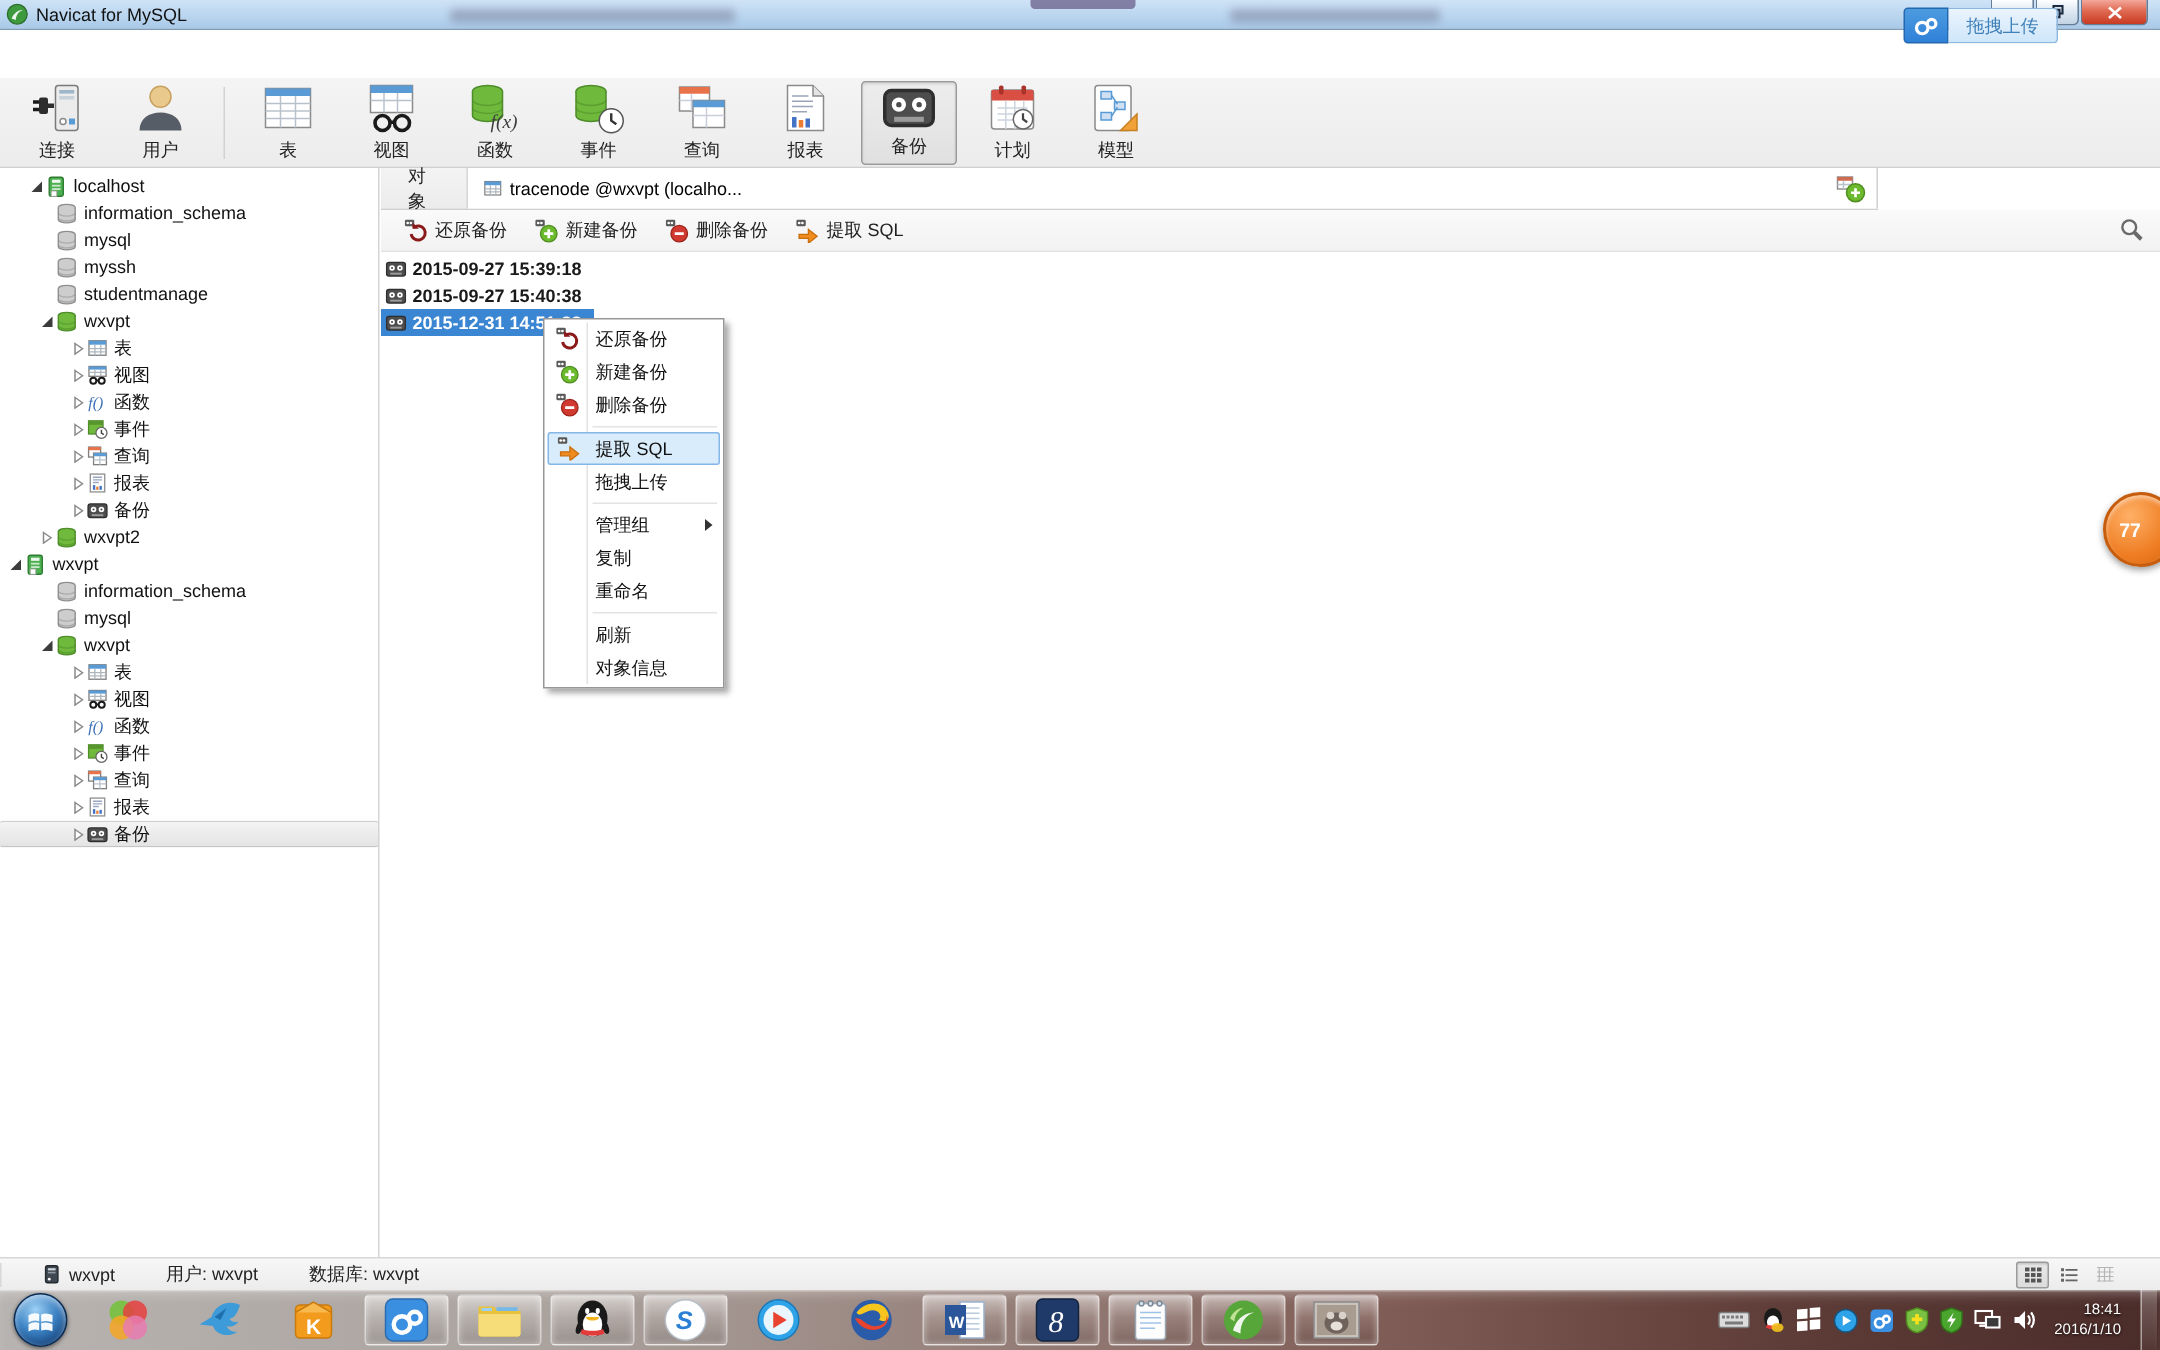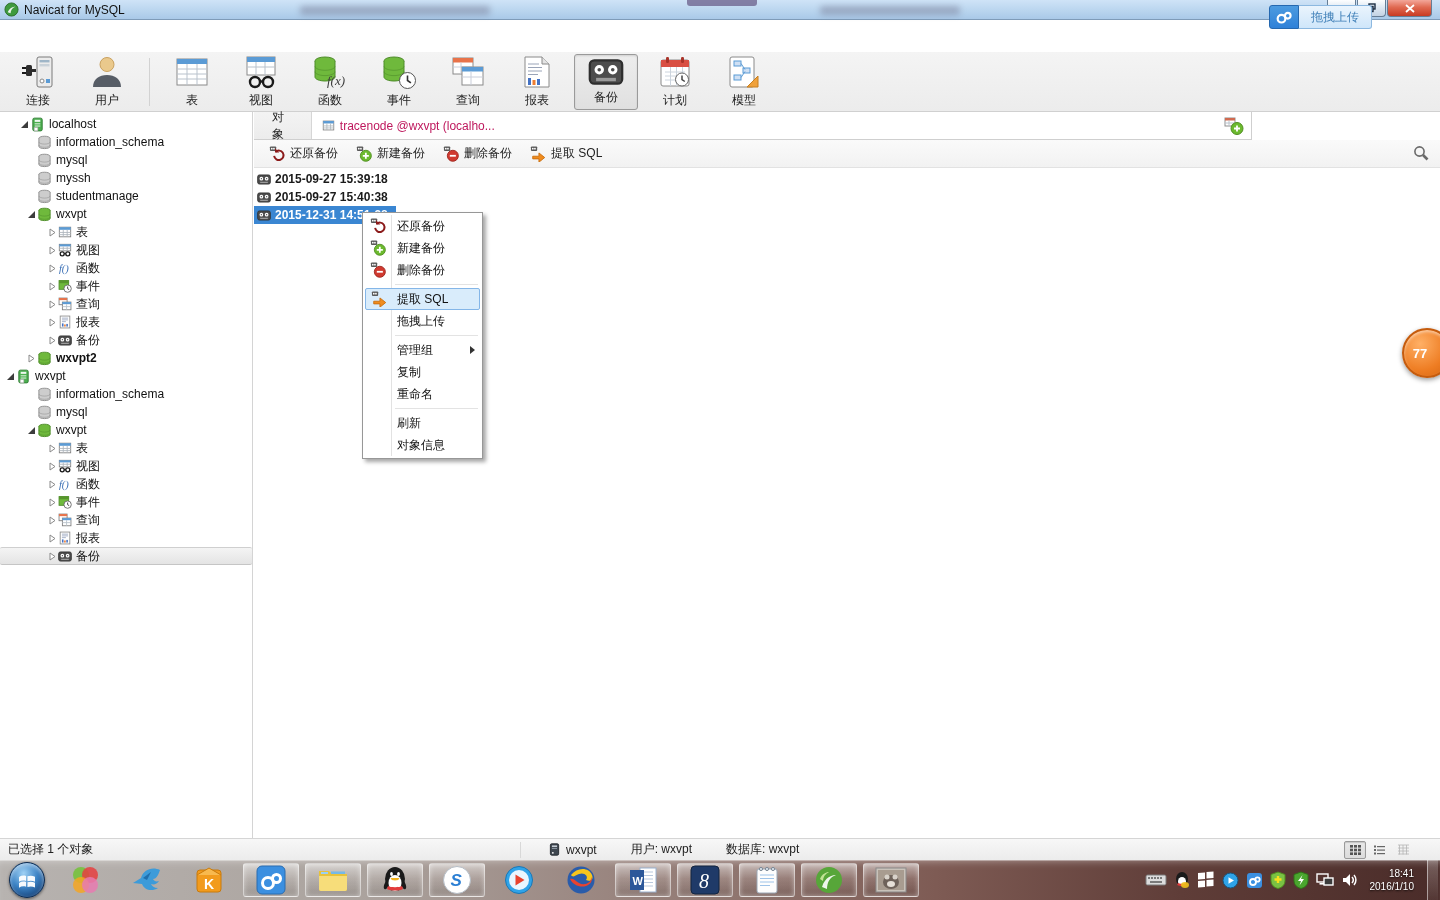--- a/index.html
+++ b/index.html
@@ -46,21 +46,21 @@
   .trow{height:18px;display:flex;align-items:center;white-space:nowrap;cursor:default;}
   .trow .arrow{width:12px;height:12px;display:inline-flex;align-items:center;justify-content:center;flex:0 0 12px;}
   .trow .tlabel{margin-left:4px;color:#111;}
   .trow.selected{background:linear-gradient(#f4f4f4,#e4e4e4);border-top:1px solid #cfcfcf;border-bottom:1px solid #c5c5c5;border-radius:2px;}
 
   .main{position:absolute;left:254px;top:0;width:1186px;height:726px;background:#fff;}
   .tabbar{position:absolute;left:0;top:0;width:998px;height:28px;background:linear-gradient(#f3f3f3,#ececec);
     border-bottom:1px solid #cfcfcf;display:flex;align-items:stretch;}
   .tab-objects{display:flex;align-items:center;padding:0 18px;color:#222;border-right:1px solid #d6d6d6;cursor:pointer;}
   .tab-detail{display:flex;align-items:center;gap:5px;padding:0 10px;background:#fff;border-right:1px solid #cfcfcf;
-    width:1080px;color:#be185d;cursor:pointer;}
+    width:1080px;color:#000000;cursor:pointer;}
   .newtab{position:absolute;right:8px;top:4px;cursor:pointer;}
 
   .btoolbar{position:absolute;left:0;top:28px;width:1186px;height:28px;background:linear-gradient(#fafafa,#f2f2f2);
     border-bottom:1px solid #e2e2e2;display:flex;align-items:center;padding-left:8px;gap:4px;}
   .bbtn{display:flex;align-items:center;gap:4px;padding:2px 7px;border-radius:2px;color:#222;cursor:pointer;}
   .searchbtn{position:absolute;right:10px;top:4px;cursor:pointer;}
 
   .content{position:absolute;left:0;top:56px;width:1186px;height:670px;background:#fff;padding-top:2px;}
   .brow{height:18px;display:flex;align-items:center;padding-left:3px;width:fit-content;padding-right:8px;cursor:default;font-weight:bold;}
   .brow .tlabel{margin-left:4px;}
@@ -489,21 +489,21 @@
               <rect x="0.8" y="0.8" width="14.4" height="10.4" rx="2" fill="#4d4d4d" stroke="#2e2e2e"></rect>
               <circle cx="5" cy="5" r="2.1" fill="#fff"></circle>
               <circle cx="11" cy="5" r="2.1" fill="#fff"></circle>
               <circle cx="5" cy="5" r="0.8" fill="#4d4d4d"></circle>
               <circle cx="11" cy="5" r="0.8" fill="#4d4d4d"></circle>
               <rect x="3.6" y="8.6" width="8.8" height="1.5" fill="#9a9a9a"></rect>
             </svg>
           </span>
           <span class="tlabel">备份</span>
         </div>
-        <div class="trow" style="padding-left: 25px; font-weight: bold;">
+        <div class="trow" style="padding-left: 25px;">
           <span class="arrow">
             <svg width="9" height="9" viewBox="0 0 9 9">
               <path d="M2 1l5 3.5L2 8z" fill="#fff" stroke="#8a8a8a"></path>
             </svg>
           </span>
           <span class="ic">
             <svg width="15" height="15" viewBox="0 0 16 16">
               <ellipse cx="8" cy="3.6" rx="6" ry="2.3" fill="#6fb93c" stroke="#4e8d2a"></ellipse>
               <path d="M2 3.6v8.6c0 1.3 2.7 2.3 6 2.3s6-1 6-2.3V3.6" fill="#6fb93c" stroke="#4e8d2a"></path>
               <path d="M2 7.4c0 1.3 2.7 2.3 6 2.3s6-1 6-2.3M2 10.8c0 1.3 2.7 2.3 6 2.3s6-1 6-2.3" fill="none" stroke="#4e8d2a" opacity=".55"></path>
@@ -883,21 +883,20 @@
         <span class="mic"></span>
         <span class="mlabel">刷新</span>
       </div>
       <div class="mi">
         <span class="mic"></span>
         <span class="mlabel">对象信息</span>
       </div>
     </div>
 
   <div class="statusbar">
-    <span class="sel">已选择 1 个对象</span>
     <span class="sdiv"></span>
     <span class="mid">
       <span class="ic">
         <svg width="11" height="13" viewBox="0 0 12 14">
             <rect x="1.5" y="0.8" width="9" height="12.4" rx="1.5" fill="#3f4750" stroke="#23282e"></rect>
             <rect x="3.2" y="2.6" width="5.6" height="1.6" fill="#cfd6dd"></rect>
             <rect x="3.2" y="5.2" width="5.6" height="1.2" fill="#8d98a3"></rect>
             <circle cx="4.2" cy="10.6" r="1" fill="#fff"></circle>
           </svg>
       </span>

